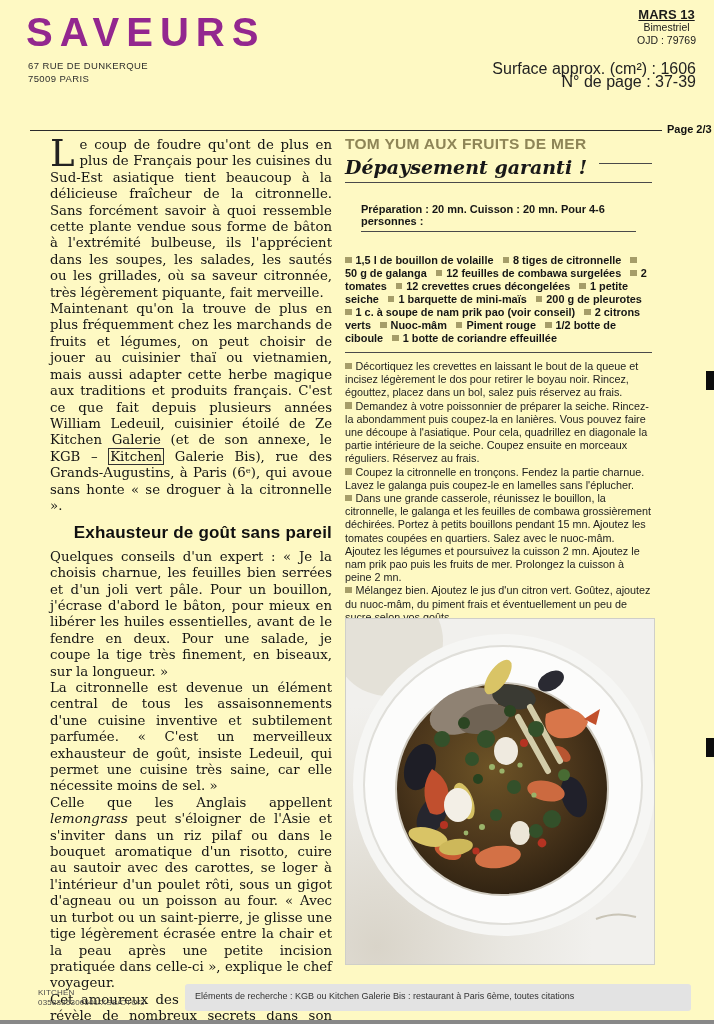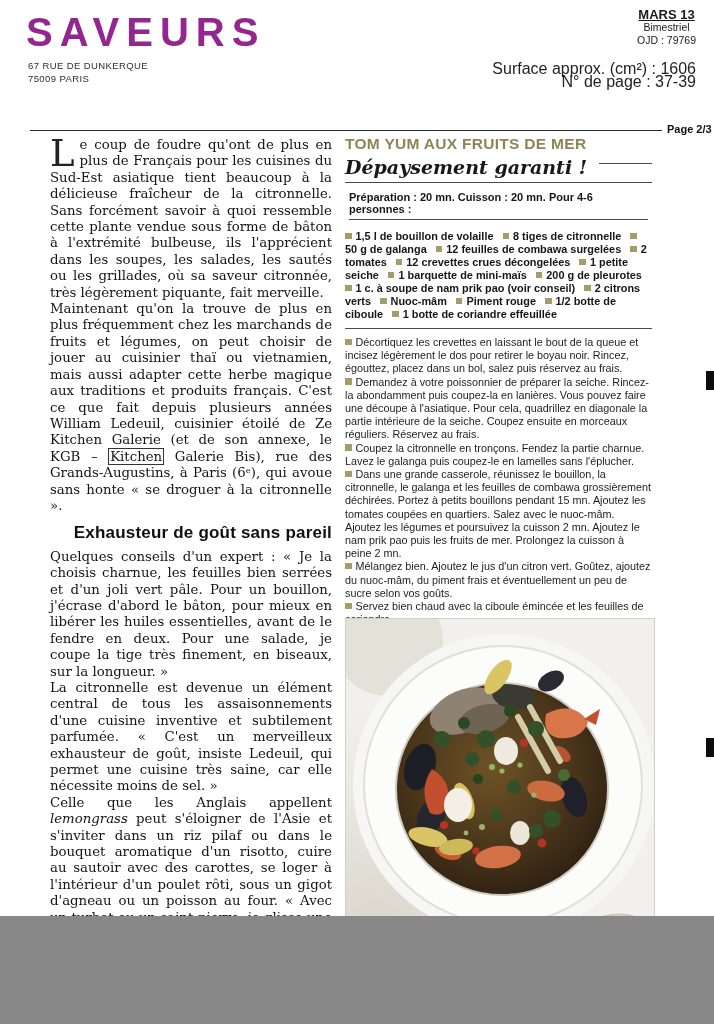--- a/index.html
+++ b/index.html
@@ -1,18 +1,18 @@
 <!DOCTYPE html>
 <html><head>
 <meta charset="utf-8">
 <style>
   html,body{margin:0;padding:0;background:#888;}
   .page{
-    position:relative;width:714px;height:916px;margin:0 auto;
-    background:#ffffff;overflow:hidden;
+    position:relative;width:714px;height:1020px;margin:0 auto;
+    background:#fef9c3;overflow:hidden;
     font-family:"Liberation Sans",sans-serif;color:#1a1a1a;
   }
   
   .logo{
     position:absolute;left:26px;top:10px;
     font-family:"Liberation Sans",sans-serif;
     font-size:40px;font-weight:600;letter-spacing:7px;color:#93278f;
   }
   .addr{
     position:absolute;left:28px;top:60px;
@@ -52,21 +52,21 @@
   .recipe-title{
     font-size:15.5px;font-weight:bold;letter-spacing:.3px;color:#8e8557;margin:0 0 3px 0;
   }
   .subtitle-row{display:flex;align-items:center;border-bottom:1px solid #4a4a4a;padding-bottom:4px;}
   .recipe-subtitle{
     font-family:"DejaVu Serif","Liberation Serif",serif;
     font-style:italic;font-weight:bold;font-size:19px;color:#181818;white-space:nowrap;
   }
   .subtitle-rule{flex:1;border-top:1px solid #4a4a4a;margin:0 0 7px 12px;}
   .recipe-meta{
-    font-size:11px;font-weight:bold;padding:4px 0 4px 0;border-bottom:1px solid #4a4a4a;margin:4px;color:#161616;
+    font-size:11px;font-weight:bold;padding:4px 0 4px 0;border-bottom:1px solid #4a4a4a;margin:16px;color:#161616;
   }
   .ingredients{
     font-size:10.9px;font-weight:bold;line-height:13px;
     padding:6px 0 7px 0;margin:0;border-bottom:1px solid #4a4a4a;color:#161616;
   }
   .ing{margin-right:6px;}
   .sq{
     display:inline-block;width:6.5px;height:6.5px;background:#a59d69;
     margin-right:4px;transform:translateY(-1px);
   }

